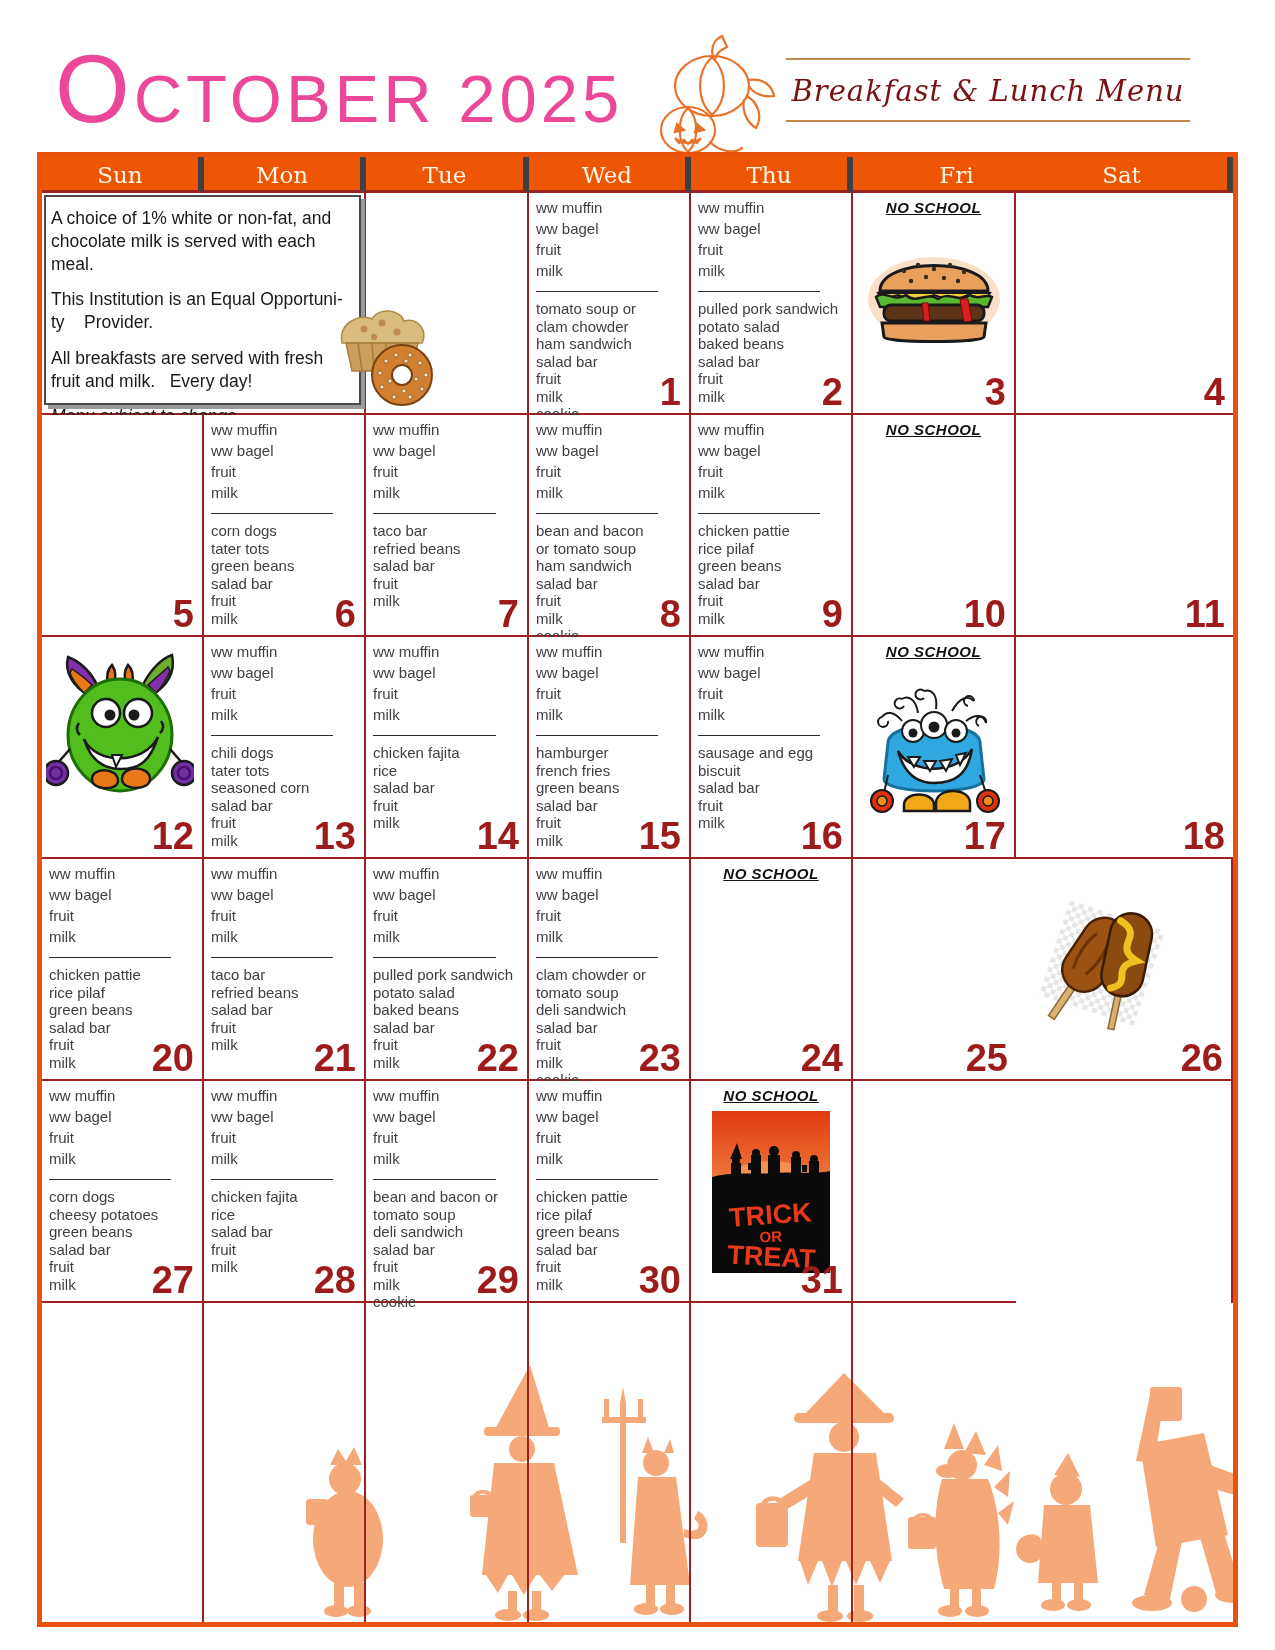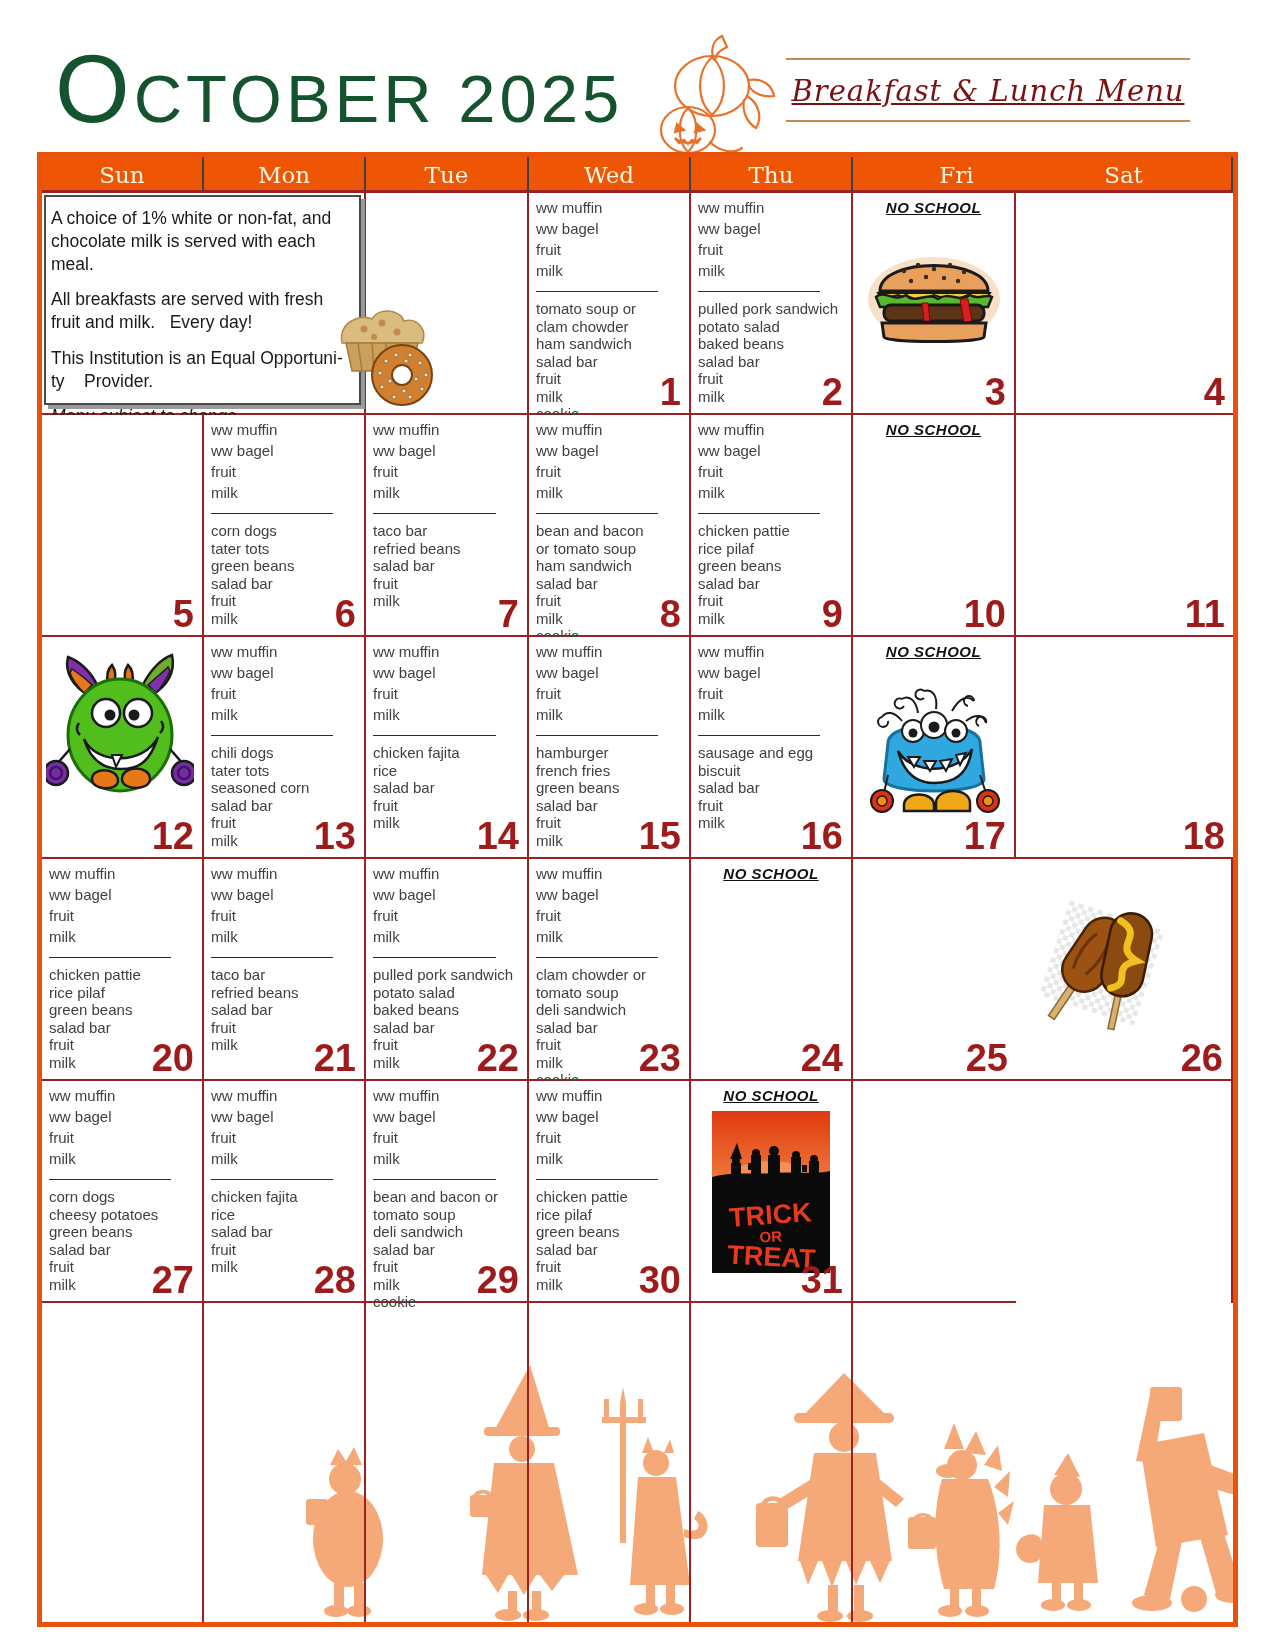--- a/index.html
+++ b/index.html
@@ -1,48 +1,48 @@
 <!DOCTYPE html>
 <html><head>
 <meta charset="utf-8">
 <style>
   html,body{margin:0;padding:0;background:#fff;}
   body{width:1275px;height:1650px;position:relative;font-family:"Liberation Sans",sans-serif;overflow:hidden;}
 
   
   .page-title{
     position:absolute;left:55px;top:36px;width:640px;
-    color:#14532d;font-family:"Liberation Sans",sans-serif;
+    color:#ec4899;font-family:"Liberation Sans",sans-serif;
     font-size:67px;letter-spacing:4px;text-transform:uppercase;font-weight:400;
     line-height:1.1;
   }
   .page-title::first-letter{font-size:96px;}
   .pumpkin-wrap{position:absolute;left:650px;top:34px;}
   .menu-banner{
     position:absolute;left:786px;top:58px;width:400px;
     border-top:2px solid #C08A50;border-bottom:2px solid #C08A50;
     padding:14px 2px 12px 2px;text-align:center;
   }
   .menu-banner .txt{
     font-family:"DejaVu Serif",serif;font-style:italic;
-    font-size:29px;color:#7A1214;letter-spacing:1px;white-space:nowrap;text-decoration:underline;
+    font-size:29px;color:#7A1214;letter-spacing:1px;white-space:nowrap;
   }
 
   
   .calendar{
     position:absolute;left:37px;top:152px;width:1201px;box-sizing:border-box;
     border:5px solid #E8520A;background:#fff;
     display:grid;
     grid-template-columns:162px 162px 163px 162px 162px 163px 217px;
     grid-template-rows:36px repeat(5,222px) 319px;
   }
   .dh{
     background:#EE5605;color:#FDF6E3;text-align:center;
     font-family:"DejaVu Serif",serif;font-size:23px;line-height:36px;
-    border-right:2px solid #404040;border-bottom:3px solid #9C2121;
+    border-right:6px solid #404040;border-bottom:3px solid #9C2121;
     position:relative;z-index:1;
   }
   .dh:nth-child(7){border-right:none;padding-left:44px;}
   .cell{
     position:relative;z-index:1;background:#fff;box-sizing:border-box;
     border-right:2px solid #9C2121;border-bottom:2px solid #9C2121;
     overflow:visible;
   }
   .cell.col7{border-right:none;}
   .cell.last-row{background:transparent;border-bottom:none;}
@@ -226,22 +226,22 @@
 <div class="dh">Sun</div>
     <div class="dh">Mon</div>
     <div class="dh">Tue</div>
     <div class="dh">Wed</div>
     <div class="dh">Thu</div>
     <div class="dh">Fri</div>
     <div class="dh">Sat</div>
     <div class="cell info-cell" style="grid-column: span 2;">
       <div class="info-box">
         <p>A choice of 1% white or non-fat, and chocolate milk is served with each meal.</p>
+        <p>This Institution is an Equal Opportuni-ty    Provider.</p>
         <p>All breakfasts are served with fresh fruit and milk.   Every day!</p>
-        <p>This Institution is an Equal Opportuni-ty    Provider.</p>
         <p>Menu subject to change.</p>
       </div>
     </div>
     <div class="cell">
   <div class="img img-muffin-bagel">
     <svg width="104" height="102" viewBox="0 0 104 102">
       <path d="M8 38 C4 18 26 8 38 14 C44 2 66 4 70 16 C84 12 94 26 88 38 Z" fill="#D9BC7E" stroke="#B08A4A" stroke-width="1.5"></path>
       <circle cx="30" cy="24" r="3.5" fill="#C08A50"></circle>
           <circle cx="48" cy="18" r="3.5" fill="#C08A50"></circle>
       <circle cx="63" cy="27" r="3.5" fill="#C08A50"></circle>

